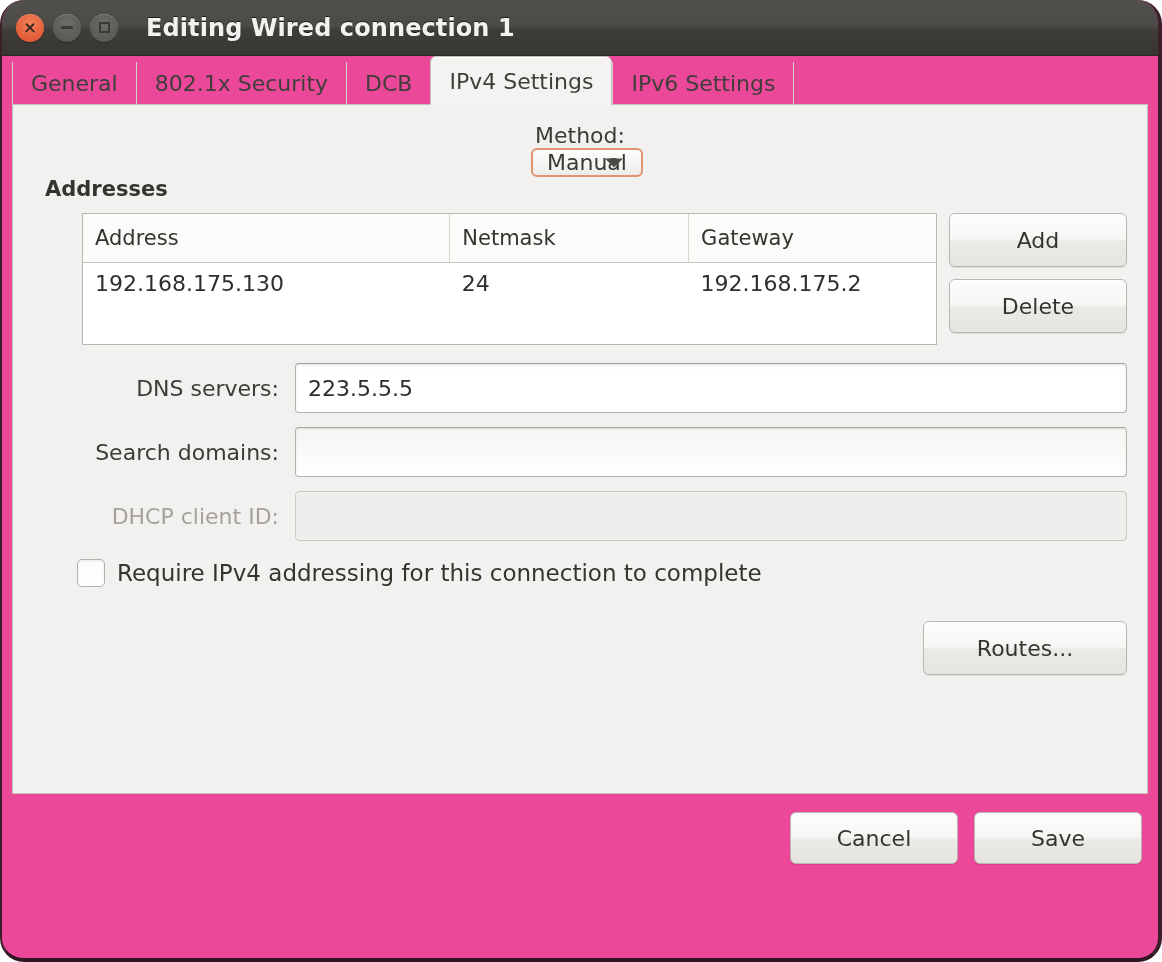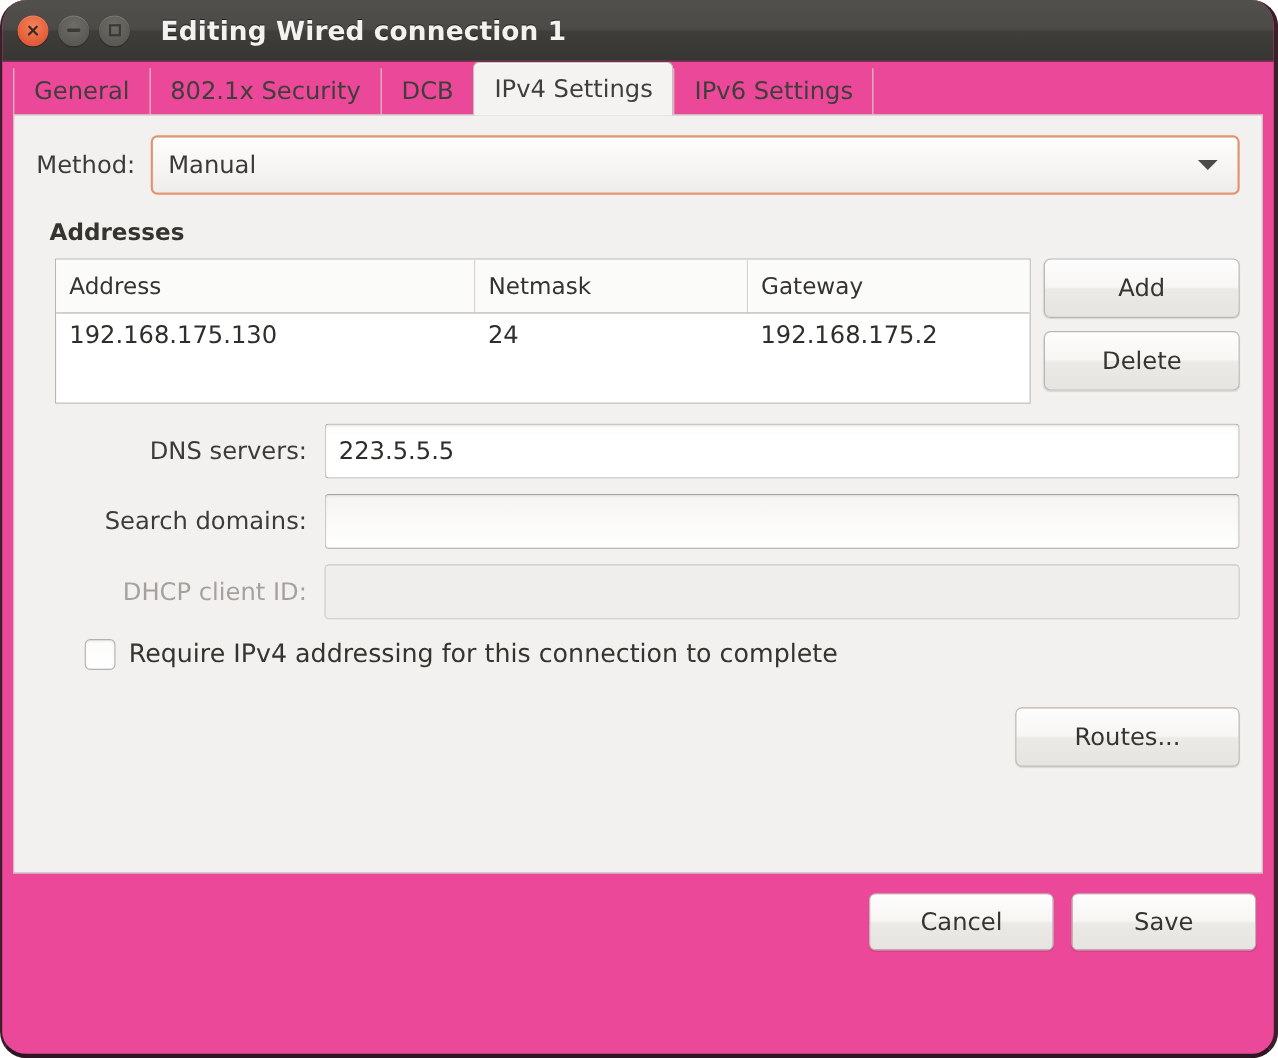--- a/index.html
+++ b/index.html
@@ -178,21 +178,21 @@
     padding: 18px 20px 20px 20px;
     box-sizing: border-box;
     height: 690px;
     position: relative;
   }
 
   
   .method-row {
     display: flex;
     align-items: center;
-    margin-bottom: 22px;
+    flex-direction: column;
   }
   .method-label {
     font-size: 22px;
     color: #3c3b37;
     white-space: nowrap;
   }
   .combo {
     margin-left: 14px;
     flex: 1;
     height: 54px;
@@ -226,21 +226,21 @@
     font-size: 21px;
     font-weight: bold;
     color: #35342f;
     margin: 0 0 12px 12px;
   }
 
   
   .addr-area {
     display: flex;
     align-items: flex-start;
-    margin-left: 17px;
+    margin-left: 49px;
     margin-bottom: 18px;
   }
   .table-wrap {
     flex: 1;
     border: 1px solid #b9b6b1;
     background: #ffffff;
     height: 132px;
     box-sizing: border-box;
     overflow: hidden;
   }

